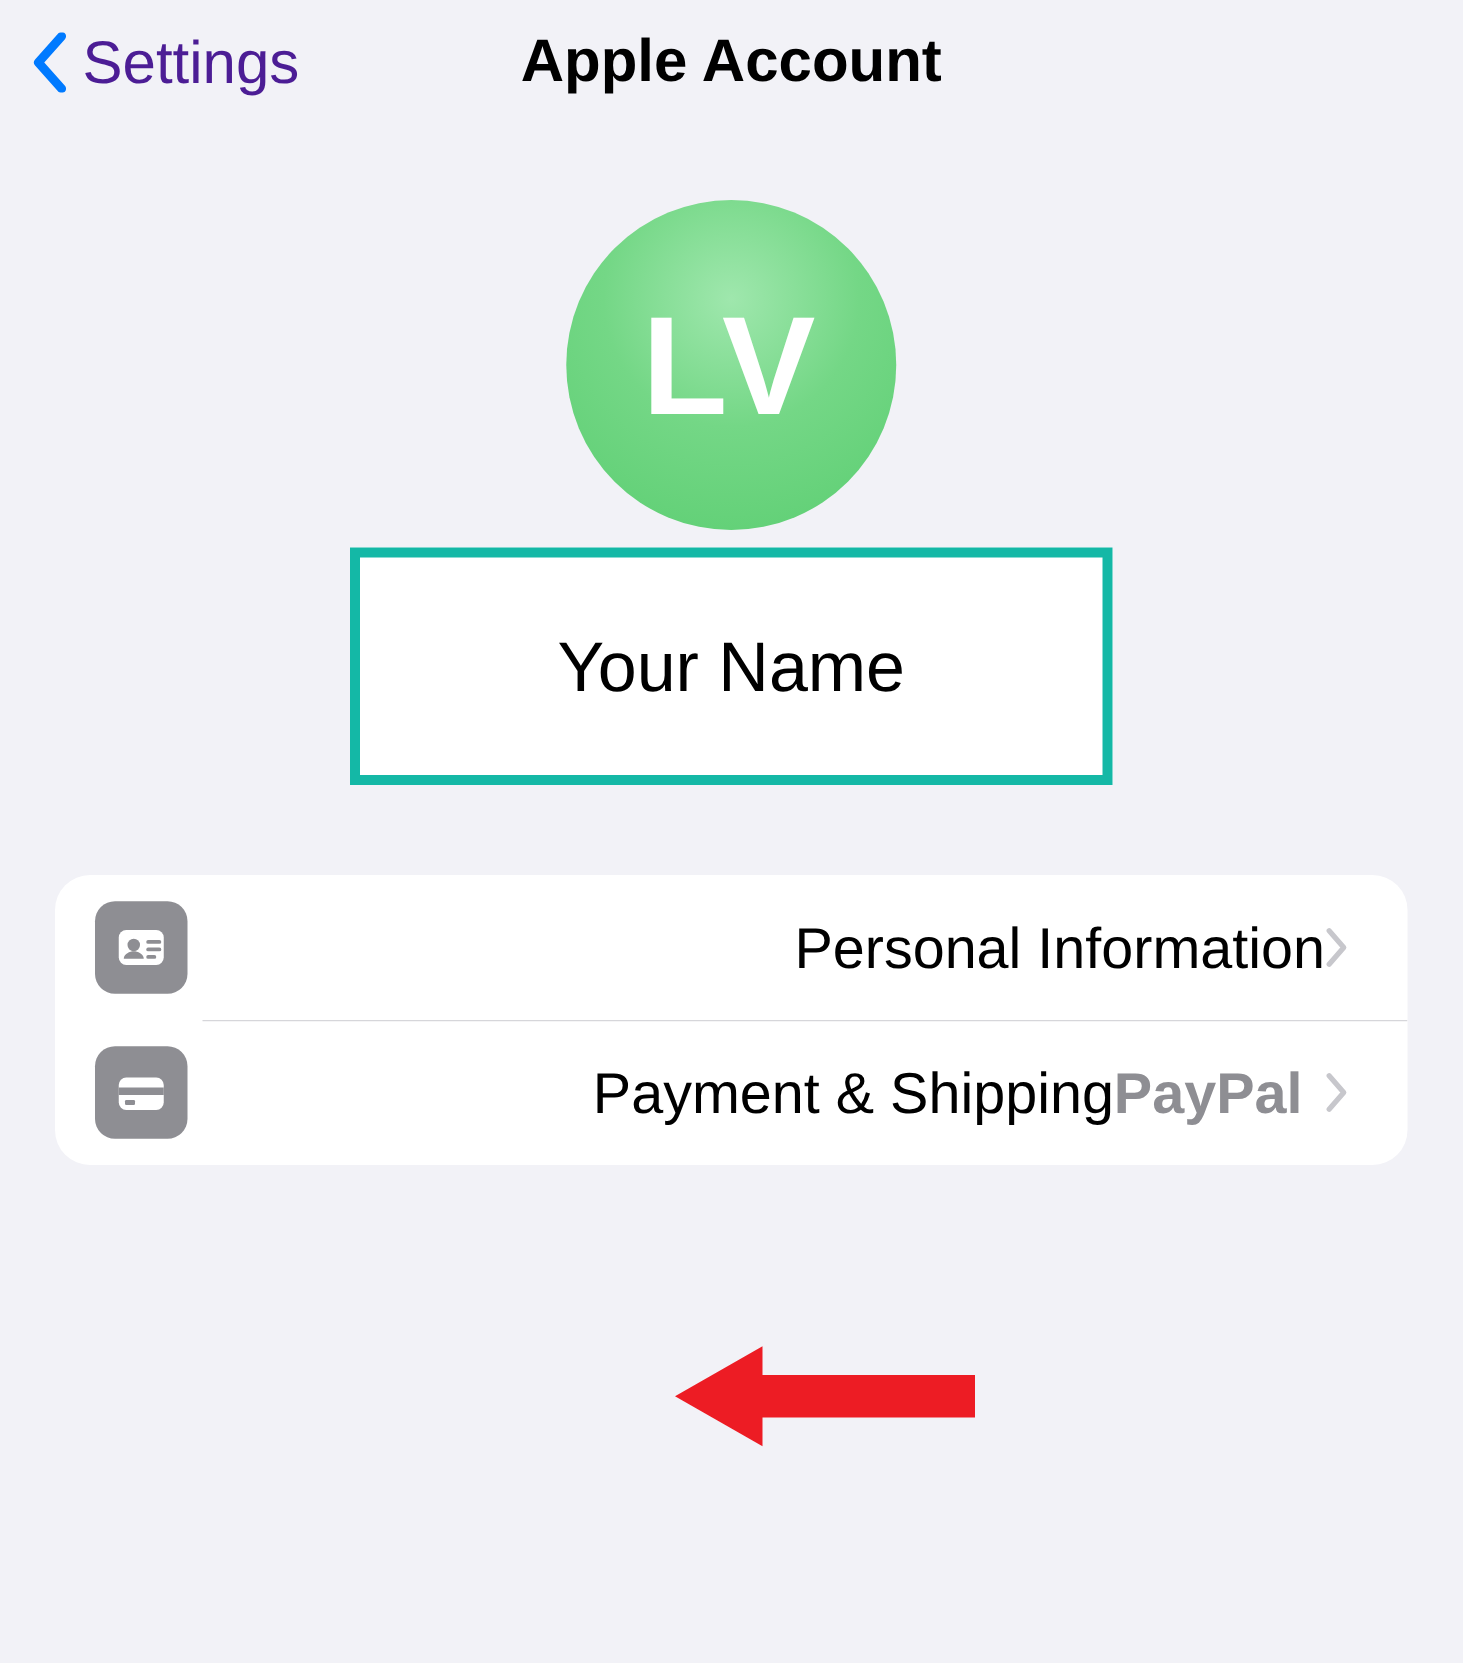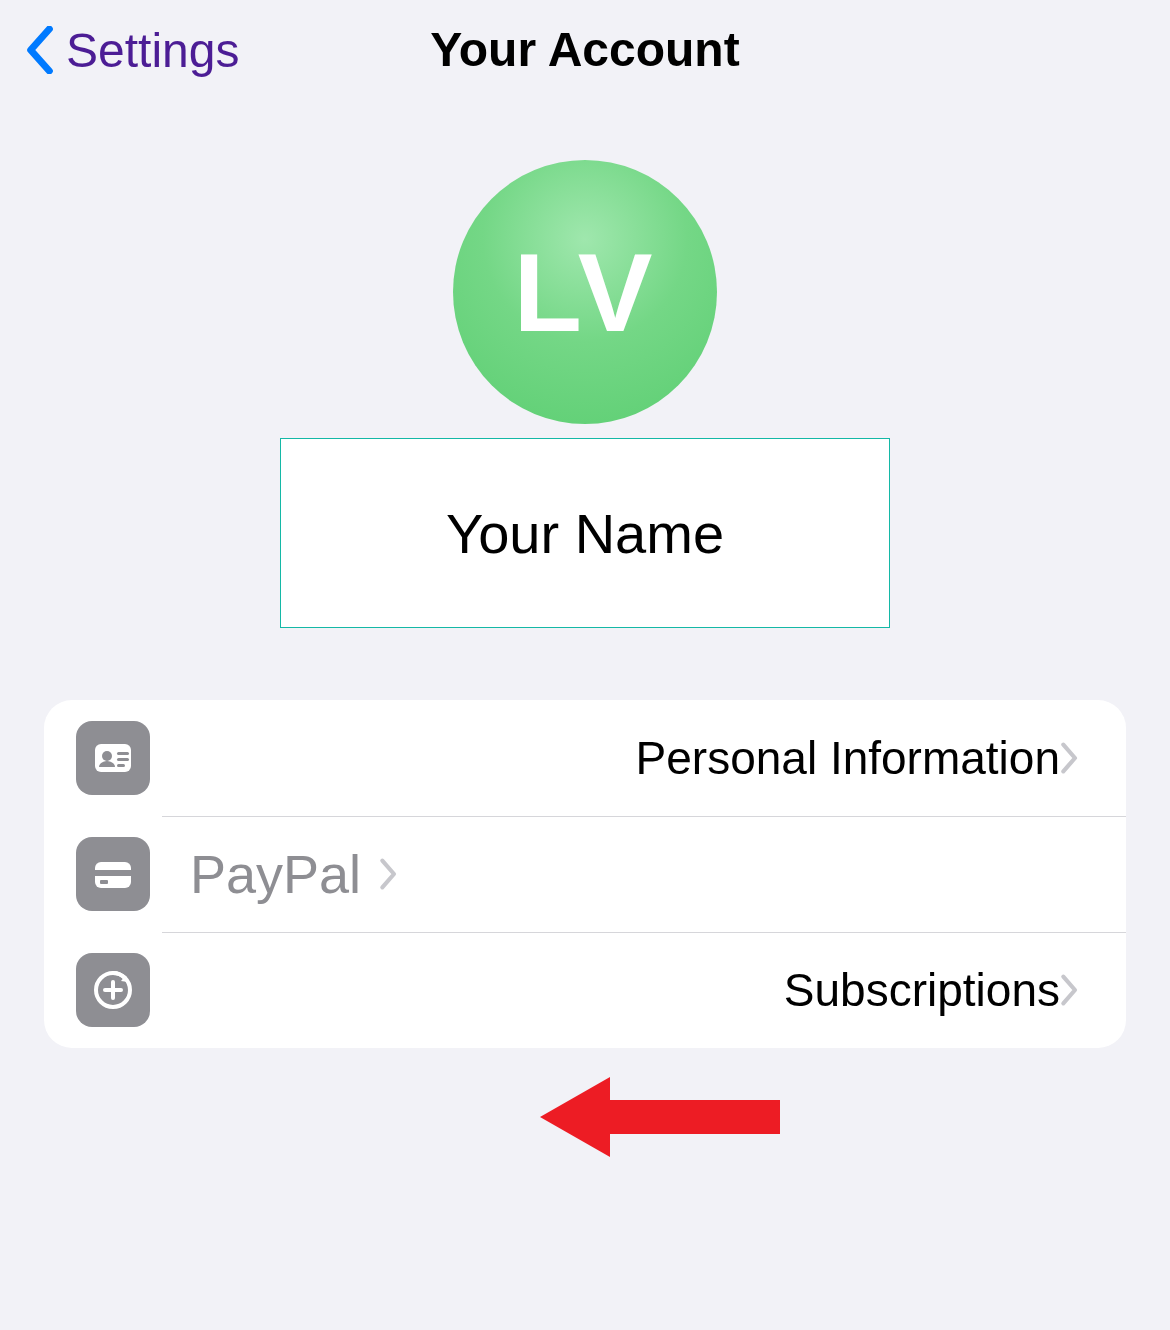--- a/index.html
+++ b/index.html
@@ -70,21 +70,21 @@
       background: radial-gradient(circle at 50% 30%, #9fe7ad 0%, #74d786 45%, #5bce71 100%);
       color: #fff;
       font-size: 112px;
       font-weight: 700;
       letter-spacing: 4px;
     }
     .name-box {
       width: 610px;
       height: 190px;
       margin: 14px auto 0;
-      border: 1px solid #14b8a6;
+      border: 8px solid #14b8a6;
       background: #fff;
       display: flex;
       align-items: center;
       justify-content: center;
       font-size: 56px;
       color: #000;
     }
     
     .group {
       margin: 72px 44px 0;
@@ -120,23 +120,24 @@
       color: #fff;
       margin-right: 40px;
     }
     .row .label {
       flex: 1;
       font-size: 46px;
       color: #000;
       text-align: right;
     }
     .row .value {
-      font-size: 54px;
+      font-size: 46px;
       color: #8e8e93;
       margin-right: 18px;
+      font-weight: bold;
     }
     .row .chev-right {
       width: 34px;
       height: 34px;
       flex: 0 0 auto;
     }
     
     .annotation-arrow {
       position: absolute;
       left: 540px;
@@ -151,21 +152,21 @@
 
 <div class="navbar">
   <div class="back-btn">
     <span class="chev">
       <svg viewBox="0 0 24 40" width="28" height="48">
         <polyline points="20,2 4,20 20,38" fill="none" stroke="#007aff" stroke-width="6" stroke-linecap="round" stroke-linejoin="round"></polyline>
       </svg>
     </span>
     <span>Settings</span>
   </div>
-  <div class="nav-title">Your Account</div>
+  <div class="nav-title">Apple Account</div>
 </div>
 
 <div class="profile-wrap">
   <div class="avatar">
     <span>LV</span>
   </div>
   <div class="name-box">
     <span>Your Name</span>
   </div>
 </div>
@@ -193,45 +194,29 @@
 
 
   <div class="row">
     <div class="icon">
       <svg viewBox="0 0 48 48" width="48" height="48">
         <rect x="6" y="12" width="36" height="26" rx="6" fill="#fff"></rect>
         <rect x="6" y="20" width="36" height="6" fill="#8e8e93"></rect>
         <rect x="11" y="30" width="8" height="4" rx="1" fill="#8e8e93"></rect>
       </svg>
     </div>
+    <div class="label">Payment &amp; Shipping</div>
     <div class="value">PayPal</div>
     <div class="chev-right">
       <svg viewBox="0 0 24 40" width="20" height="34">
         <polyline points="4,4 18,20 4,36" fill="none" stroke="#c7c7cc" stroke-width="5" stroke-linecap="round" stroke-linejoin="round"></polyline>
       </svg>
     </div>
   </div>
 
-  <div class="row">
-    <div class="icon">
-      <svg viewBox="0 0 48 48" width="48" height="48">
-        <circle cx="24" cy="24" r="17" fill="none" stroke="#fff" stroke-width="4"></circle>
-        <path d="M24 7a17 17 0 0 1 12 5" fill="none" stroke="#fff" stroke-width="4" stroke-linecap="round"></path>
-        <polygon points="36,10 39,16 32,15" fill="#fff"></polygon>
-        <line x1="24" y1="16" x2="24" y2="32" stroke="#fff" stroke-width="4" stroke-linecap="round"></line>
-        <line x1="16" y1="24" x2="32" y2="24" stroke="#fff" stroke-width="4" stroke-linecap="round"></line>
-      </svg>
-    </div>
-    <div class="label">Subscriptions</div>
-    <div class="chev-right">
-      <svg viewBox="0 0 24 40" width="20" height="34">
-        <polyline points="4,4 18,20 4,36" fill="none" stroke="#c7c7cc" stroke-width="5" stroke-linecap="round" stroke-linejoin="round"></polyline>
-      </svg>
-    </div>
-  </div>
 
 </div>
 
 <div class="annotation-arrow">
   <svg viewBox="0 0 240 90" width="240" height="90">
     <polygon points="0,45 70,5 70,28 240,28 240,62 70,62 70,85" fill="#ed1c24"></polygon>
   </svg>
 </div>
 
 </body></html>

